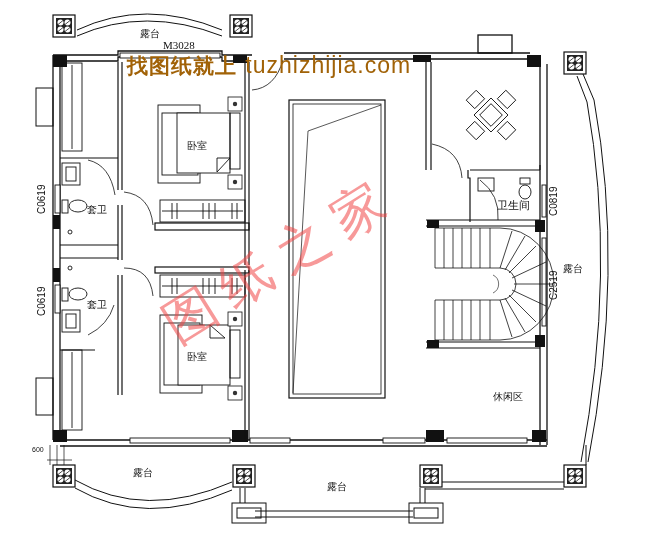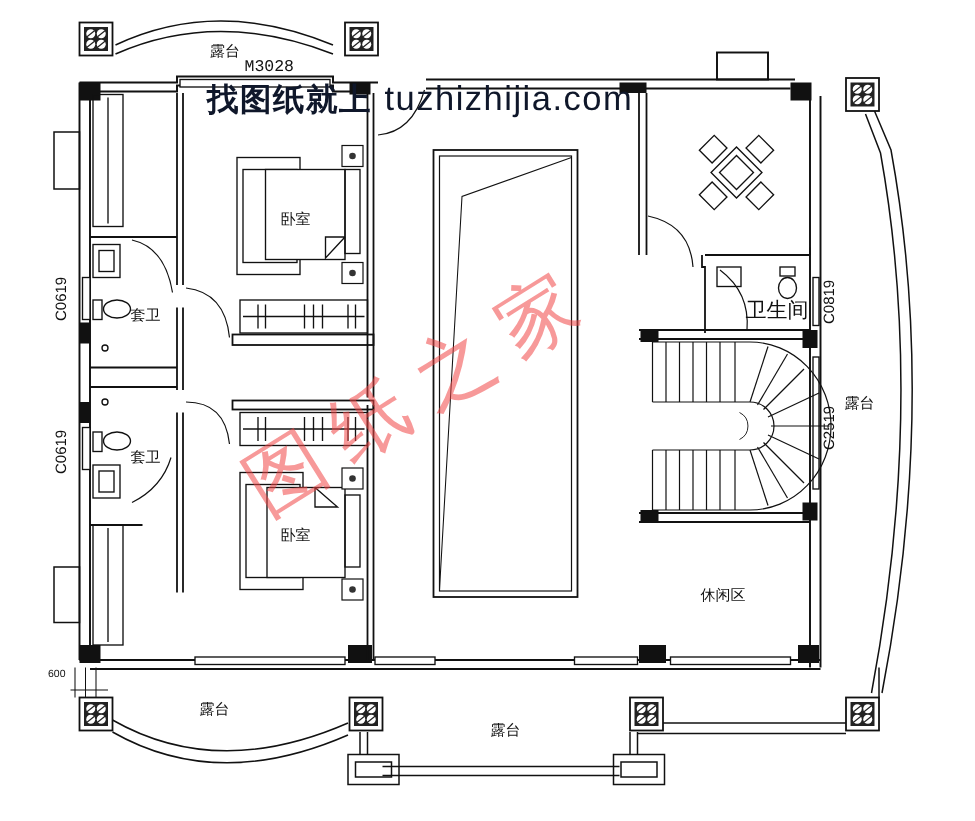--- a/index.html
+++ b/index.html
@@ -1,20 +1,20 @@
 <!DOCTYPE html>
 <html><head>
 <meta charset="utf-8">
 <style>
   html, body { margin: 0; padding: 0; background: #ffffff; }
   body { width: 650px; height: 547px; position: relative; overflow: hidden; font-family: "DejaVu Sans", sans-serif; }
   #plan { position: absolute; left: 0; top: 0; width: 650px; height: 547px; }
   .lbl { position: absolute; font-family: Liberation Sans, sans-serif; font-size: 10px; color: #111; white-space: nowrap; }
   .lbl-v { position: absolute; font-family: "Liberation Sans", sans-serif; font-size: 10px; color: #111; white-space: nowrap; transform: rotate(-90deg); transform-origin: left top; }
-  .wm-top { position: absolute; left: 138px; top: 52px; font-family: "DejaVu Sans", sans-serif; font-size: 21px; font-weight: bold; color: #0f172a; white-space: nowrap; letter-spacing: 1px; }
+  .wm-top { position: absolute; left: 127px; top: 52px; font-family: "DejaVu Sans", sans-serif; font-size: 21px; font-weight: bold; color: #a16207; white-space: nowrap; letter-spacing: 1px; }
   .wm-top .url { font-family: "Liberation Sans", sans-serif; font-weight: normal; font-size: 23px; }
   .wm-diag { position: absolute; left: 150px; top: 300px; font-family: "DejaVu Serif", serif; font-size: 52px; color: rgba(240,70,70,0.55); white-space: nowrap; transform: rotate(-32deg); transform-origin: left top; letter-spacing: 14px; }
 </style>
 </head>
 <body>
 
 <svg id="plan" viewBox="0 0 650 547" xmlns="http://www.w3.org/2000/svg">
   <defs>
     <g id="col">
       <rect x="0" y="0" width="22" height="22" fill="#fff" stroke="#111" stroke-width="1.2"></rect>
@@ -272,27 +272,27 @@
 
   <g fill="none" stroke="#111" stroke-width="0.7">
     <line x1="47" y1="460" x2="72" y2="460"></line>
     <line x1="50" y1="445" x2="50" y2="465"></line>
     <line x1="57" y1="445" x2="57" y2="465"></line>
     <line x1="64" y1="445" x2="64" y2="465"></line>
   </g>
 </svg>
 
 <div class="lbl" style="left:140px;top:27px;">露台</div>
-<div class="lbl" style="left:163px;top:39px;font-family:Liberation Mono, monospace;font-size:11px;">M3028</div>
+<div class="lbl" style="left:163px;top:39px;font-family:Liberation Serif, serif;font-size:11px;">M3028</div>
 <div class="lbl" style="left:187px;top:139px;">卧室</div>
 <div class="lbl" style="left:187px;top:350px;">卧室</div>
 <div class="lbl" style="left:87px;top:203px;">套卫</div>
 <div class="lbl" style="left:87px;top:298px;">套卫</div>
-<div class="lbl" style="left:497px;top:198px;font-size:14px;">卫生间</div>
-<div class="lbl" style="left:467px;top:390px;">休闲区</div>
+<div class="lbl" style="left:497px;top:198px;font-size:11px;">卫生间</div>
+<div class="lbl" style="left:493px;top:390px;">休闲区</div>
 <div class="lbl" style="left:563px;top:262px;">露台</div>
 <div class="lbl" style="left:133px;top:466px;">露台</div>
 <div class="lbl" style="left:327px;top:480px;">露台</div>
 
 <div class="lbl-v" style="left:36px;top:214px;">C0619</div>
 <div class="lbl-v" style="left:36px;top:316px;">C0619</div>
 <div class="lbl-v" style="left:548px;top:216px;">C0819</div>
 <div class="lbl-v" style="left:548px;top:300px;">C2519</div>
 <div class="lbl" style="left:32px;top:446px;font-size:7px;font-family:'Liberation Sans',sans-serif;">600</div>
 

